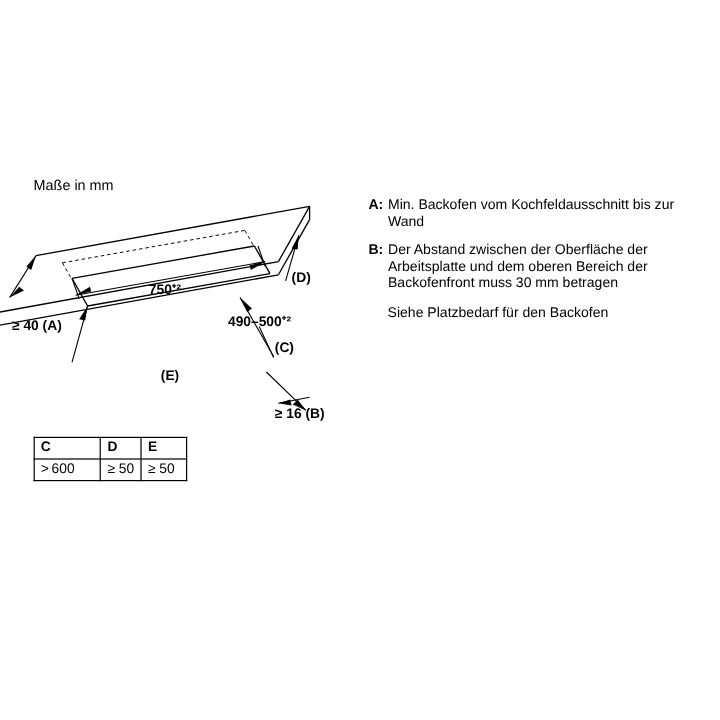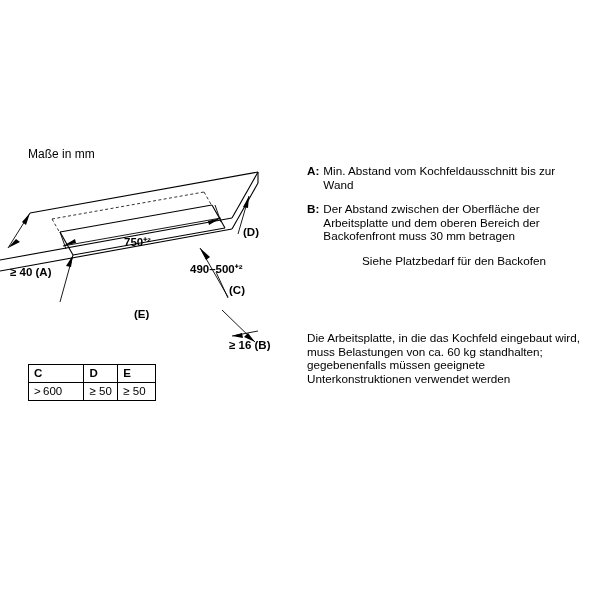--- a/index.html
+++ b/index.html
@@ -105,21 +105,20 @@
     font-weight: bold;
     flex: 0 0 auto;
     padding-right: 4px;
   }
   .note .body {
     flex: 1 1 auto;
   }
   .note-plain {
     margin-left: 16px;
     margin-bottom: 17px;
-    text-align: center;
   }
   #para-bottom {
     position: absolute;
     left: 307px;
     top: 331px;
     width: 280px;
     font-size: 11.7px;
     line-height: 13.6px;
   }
 </style>
@@ -227,24 +226,23 @@
         <td>≥ 50</td>
         <td>≥ 50</td>
       </tr>
     </tbody>
       </table>
   </div>
 
   <div id="right-col">
     <div class="note">
       <span class="key">A:</span>
-      <span class="body">Min. Abstand vom Kochfeldausschnitt bis zur Wand</span>
+      <span class="body">Min. Backofen vom Kochfeldausschnitt bis zur Wand</span>
     </div>
     <div class="note">
       <span class="key">B:</span>
       <span class="body">Der Abstand zwischen der Oberfläche der Arbeitsplatte und dem oberen Bereich der Backofenfront muss 30 mm betragen</span>
     </div>
     <div class="note-plain">Siehe Platzbedarf für den Backofen</div>
   </div>
 
-  <div id="para-bottom">Die Arbeitsplatte, in die das Kochfeld eingebaut wird, muss Belastungen von ca. 60 kg standhalten; gegebenenfalls müssen geeignete Unterkonstruktionen verwendet werden</div>
 
 </div>
 
 </body></html>

